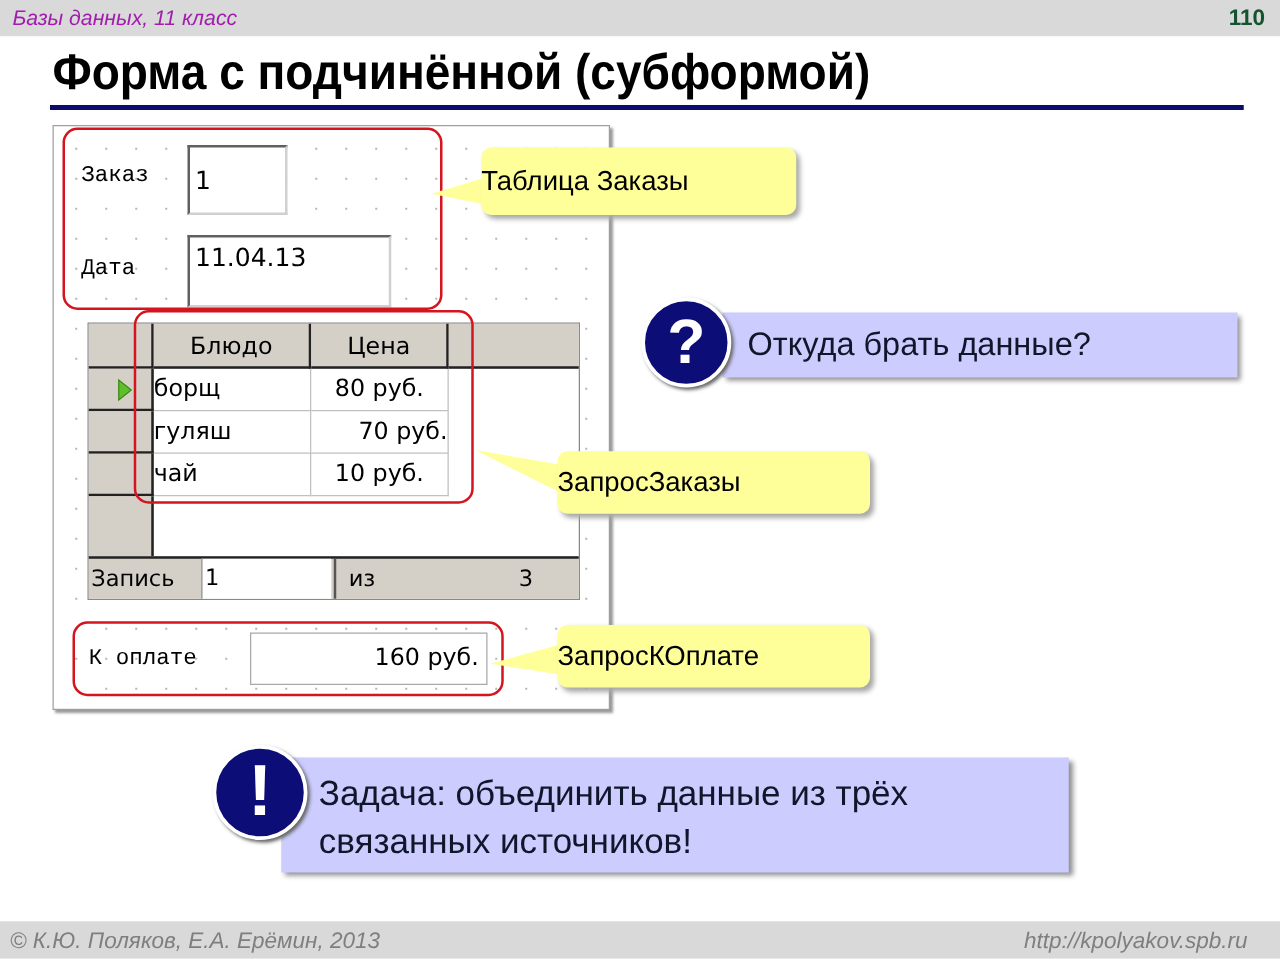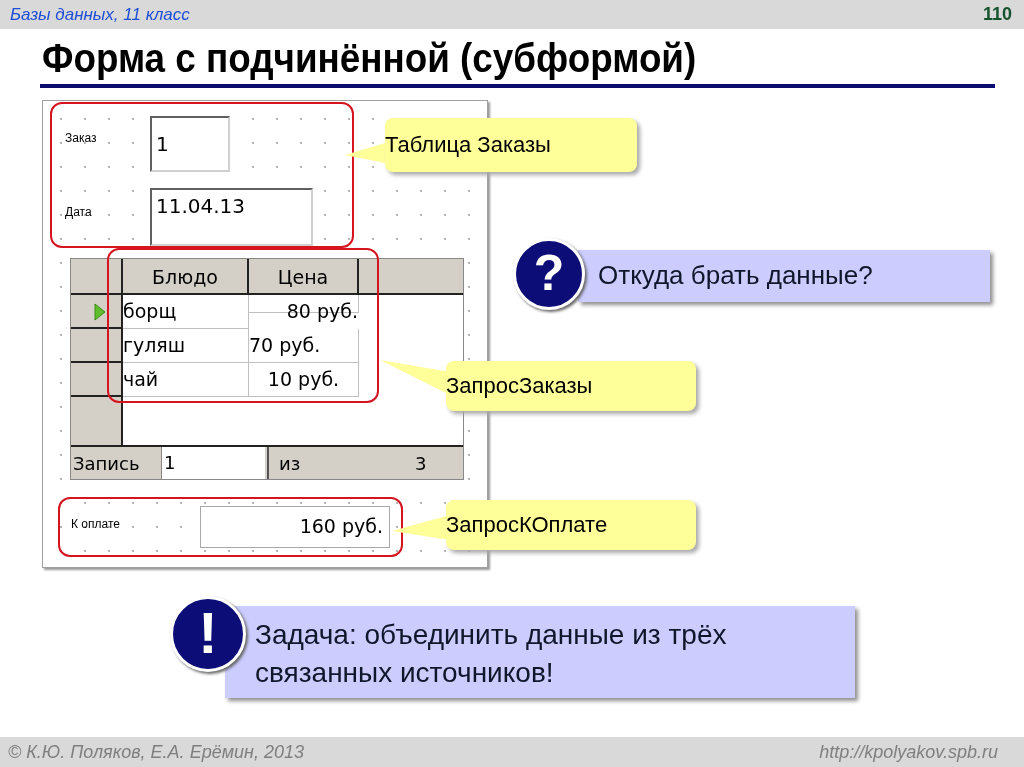--- a/index.html
+++ b/index.html
@@ -1,24 +1,24 @@
 <!DOCTYPE html>
 <html><head>
 <meta charset="utf-8">
 <style>
   *{box-sizing:border-box;margin:0;padding:0}
   body{width:1024px;height:767px;background:#fff;position:relative;overflow:hidden;font-family:"Liberation Sans",sans-serif}
   .topbar{position:absolute;left:0;top:0;width:1024px;height:29px;background:#d9d9d9}
-  .topbar .crumb{position:absolute;left:10px;top:5px;font-size:17px;font-style:italic;color:#1d4ed8;font-family:"Liberation Sans",sans-serif}
+  .topbar .crumb{position:absolute;left:10px;top:5px;font-size:17px;font-style:italic;color:#a21caf;font-family:"Liberation Sans",sans-serif}
   .topbar .num{position:absolute;right:12px;top:4px;font-size:18px;font-weight:bold;color:#14532d}
   .title{position:absolute;left:42px;top:36px;font-size:40px;font-weight:bold;color:#000;letter-spacing:0px;transform:scaleX(0.92);transform-origin:left}
   .rule{position:absolute;left:40px;top:84px;width:955px;height:4px;background:#0c0c6e}
   .form{position:absolute;left:42px;top:100px;width:446px;height:468px;background:#fff;border:1px solid #a0a0a0;box-shadow:2px 2px 2px #9a9a9a;
     background-image:radial-gradient(#b5b5b5 1px,transparent 1px);background-size:24px 24px;background-position:6px 6px}
-  .lbl{position:absolute;font-family:Liberation Sans, sans-serif;font-size:12px;color:#000}
+  .lbl{position:absolute;font-family:Liberation Mono, monospace;font-size:18px;color:#000}
   .fld{position:absolute;background:#fff;border:2px solid #606060;border-right-color:#d0d0d0;border-bottom-color:#d0d0d0;font-family:"DejaVu Sans",sans-serif;font-size:20px;padding:6px 4px}
   .redbox{position:absolute;border:2px solid #d4141e;border-radius:12px}
   .grid{position:absolute;left:70px;top:258px;width:394px;height:222px;background:#fff;border:1px solid #888}
   .grid .hdr{position:absolute;top:0;height:36px;background:#d4d0c8;border-bottom:2px solid #222;font-family:"DejaVu Sans",sans-serif;font-size:19px;text-align:center;line-height:36px}
   .sel{position:absolute;left:0;width:52px;background:#d4d0c8;border-right:2px solid #222;border-bottom:2px solid #222}
   .cell{position:absolute;font-family:"DejaVu Sans",sans-serif;font-size:19px;border-right:1px solid #c0c0c0;border-bottom:1px solid #c0c0c0;line-height:32px;padding:0 0;white-space:nowrap}
   .nav{position:absolute;left:0;top:186px;width:392px;height:34px;background:#d4d0c8;border-top:2px solid #222;font-family:"DejaVu Sans",sans-serif;font-size:18px}
   .callout{position:absolute;background:#ffff9a;border-radius:8px;box-shadow:3px 3px 4px #a8a8a8;font-size:22px;color:#000;text-align:left}
   .qbox{position:absolute;background:#ccccff;box-shadow:3px 3px 4px #8f8f8f;color:#0f172a}
   .badge{position:absolute;border-radius:50%;background:#0d0d78;border:3px solid #fff;box-shadow:2px 2px 3px #666;color:#fff;font-weight:bold;text-align:center}
@@ -51,23 +51,23 @@
     <div class="sel" style="top:36px;height:34px">
       <svg width="52" height="32">
           <polygon points="24,9 24,25 34,17" fill="#5fbf2a" stroke="#3a8a14" stroke-width="1"></polygon>
         </svg>
     </div>
     <div class="sel" style="top:70px;height:34px"></div>
     <div class="sel" style="top:104px;height:34px"></div>
     <div class="sel" style="top:138px;height:48px;border-bottom:none"></div>
 
     <div class="cell" style="left:52px;top:36px;width:126px;height:34px">борщ</div>
-    <div class="cell" style="left:178px;top:36px;width:110px;height:18px;text-align:right">80  руб.</div>
+    <div class="cell" style="left:178px;top:36px;width:110px;height:34px;text-align:center">80  руб.</div>
     <div class="cell" style="left:52px;top:70px;width:126px;height:34px">гуляш</div>
-    <div class="cell" style="left:178px;top:70px;width:110px;height:34px;">70  руб.</div>
+    <div class="cell" style="left:178px;top:70px;width:110px;height:34px;text-align:right">70  руб.</div>
     <div class="cell" style="left:52px;top:104px;width:126px;height:34px">чай</div>
     <div class="cell" style="left:178px;top:104px;width:110px;height:34px;text-align:center">10  руб.</div>
 
     <div class="nav">
       <span style="position:absolute;left:2px;top:6px">Запись</span>
       <span style="position:absolute;left:90px;top:0;width:104px;height:32px;background:#fff;border-left:1px solid #888;padding:5px 2px">1</span>
       <span style="position:absolute;left:196px;top:0;width:2px;height:32px;background:#555"></span>
       <span style="position:absolute;left:208px;top:6px">из</span>
       <span style="position:absolute;left:344px;top:6px">3</span>
     </div>

